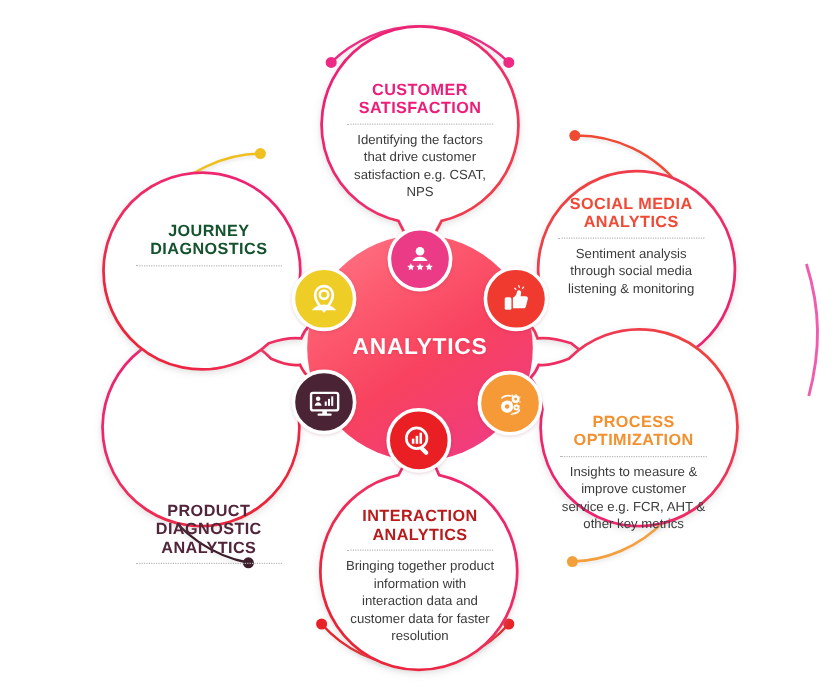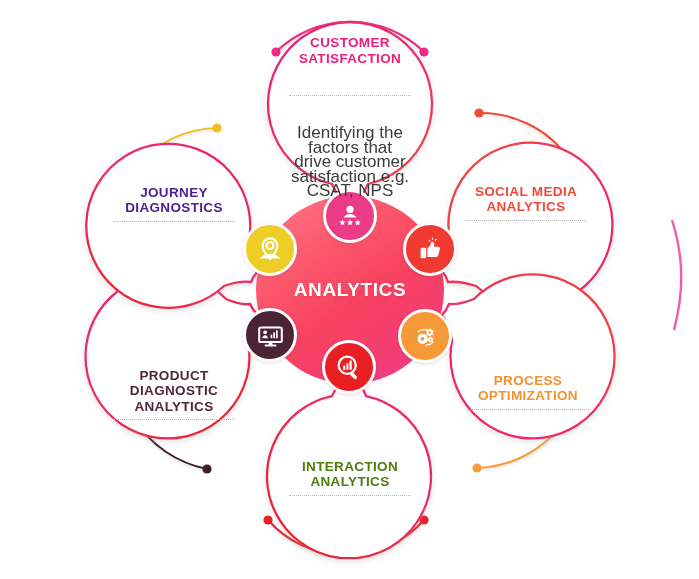--- a/index.html
+++ b/index.html
@@ -29,21 +29,21 @@
     text-transform:uppercase;
     margin:0 0 5px 0;
   }
   .petal .rule{
     width:122px;height:0;
     border-top:1.4px dotted #b9b9b9;
     margin:0 0 6px 0;
   }
   .petal .body{
     color:#3b3b3b;
-    font-size:17px;
+    font-size:11px;
     line-height:14.4px;
     margin:0;
   }
 
   
   #hub{
     position:absolute;
     left:256px;top:196px;width:188px;height:188px;
     border-radius:50%;
     background:radial-gradient(circle at 35% 25%, #ff4f6e 0%, #fb4a66 30%, #f6436b 55%, #ef3f7a 78%, #ec3c87 100%);
@@ -275,63 +275,66 @@
   </div>
 
   <div class="bub" style="left:243px;top:222px;background:#efcd27;">
     <svg width="28" height="28" viewBox="0 0 28 28" aria-hidden="true">
       <path d="M14 3.4c-4.1 0-7.4 3.3-7.4 7.4 0 5.3 7.4 13.2 7.4 13.2s7.4-7.9 7.4-13.2c0-4.1-3.3-7.4-7.4-7.4z" fill="none" stroke="#fff" stroke-width="2.2"></path>
       <circle cx="14" cy="10.6" r="3.5" fill="none" stroke="#fff" stroke-width="2.2"></circle>
       <path d="M3.8 23.6c2.6-3.2 6.1-4.9 10.2-4.9s7.6 1.7 10.2 4.9z" fill="#fff"></path>
     </svg>
   </div>
 
-  <div class="petal" style="left:270px;top:42px;width:160px;height:150px;gap:24px;">
+  <div class="petal" style="left:270px;top:42px;width:160px;height:150px;">
     <div class="ttl" style="color:#ec1e79;">
       <div>CUSTOMER</div>
       <div>SATISFACTION</div>
     </div>
     <div class="rule"></div>
     <div class="body">Identifying the factors that drive customer satisfaction e.g. CSAT, NPS</div>
   </div>
 
   <div class="petal" style="left:448px;top:130px;width:156px;height:150px;">
     <div class="ttl" style="color:#f04a37;text-align:center;">
       <div>SOCIAL MEDIA</div>
       <div>ANALYTICS</div>
     </div>
     <div class="rule"></div>
+    <div class="body">Sentiment analysis through social media listening &amp; monitoring</div>
   </div>
 
   <div class="petal" style="left:448px;top:318px;width:160px;height:152px;">
     <div class="ttl" style="color:#f2912f;">
       <div>PROCESS</div>
       <div>OPTIMIZATION</div>
     </div>
     <div class="rule"></div>
+    <div class="body">Insights to measure &amp; improve customer service e.g. FCR, AHT &amp; other key metrics</div>
   </div>
 
   <div class="petal" style="left:268px;top:404px;width:164px;height:152px;">
-    <div class="ttl" style="color:#4d7c0f;">
+    <div class="ttl" style="color:#b91c1c;">
       <div>INTERACTION</div>
       <div>ANALYTICS</div>
     </div>
     <div class="rule"></div>
-  </div>
-
-  <div class="petal" style="left:94px;top:318px;width:160px;height:158px;">
+    <div class="body">Bringing together product information with interaction data and customer data for faster resolution</div>
+  </div>
+
+  <div class="petal" style="left:94px;top:318px;width:160px;height:158px;justify-content:flex-end;">
     <div class="ttl" style="color:#51253a;">
       <div>PRODUCT</div>
       <div>DIAGNOSTIC</div>
       <div>ANALYTICS</div>
     </div>
     <div class="rule"></div>
   </div>
 
   <div class="petal" style="left:94px;top:130px;width:160px;height:152px;">
-    <div class="ttl" style="color:#4c1d95;">
+    <div class="ttl" style="color:#14532d;">
       <div>JOURNEY</div>
       <div>DIAGNOSTICS</div>
     </div>
     <div class="rule"></div>
   </div>
 
 </div>
 
 </body></html>

